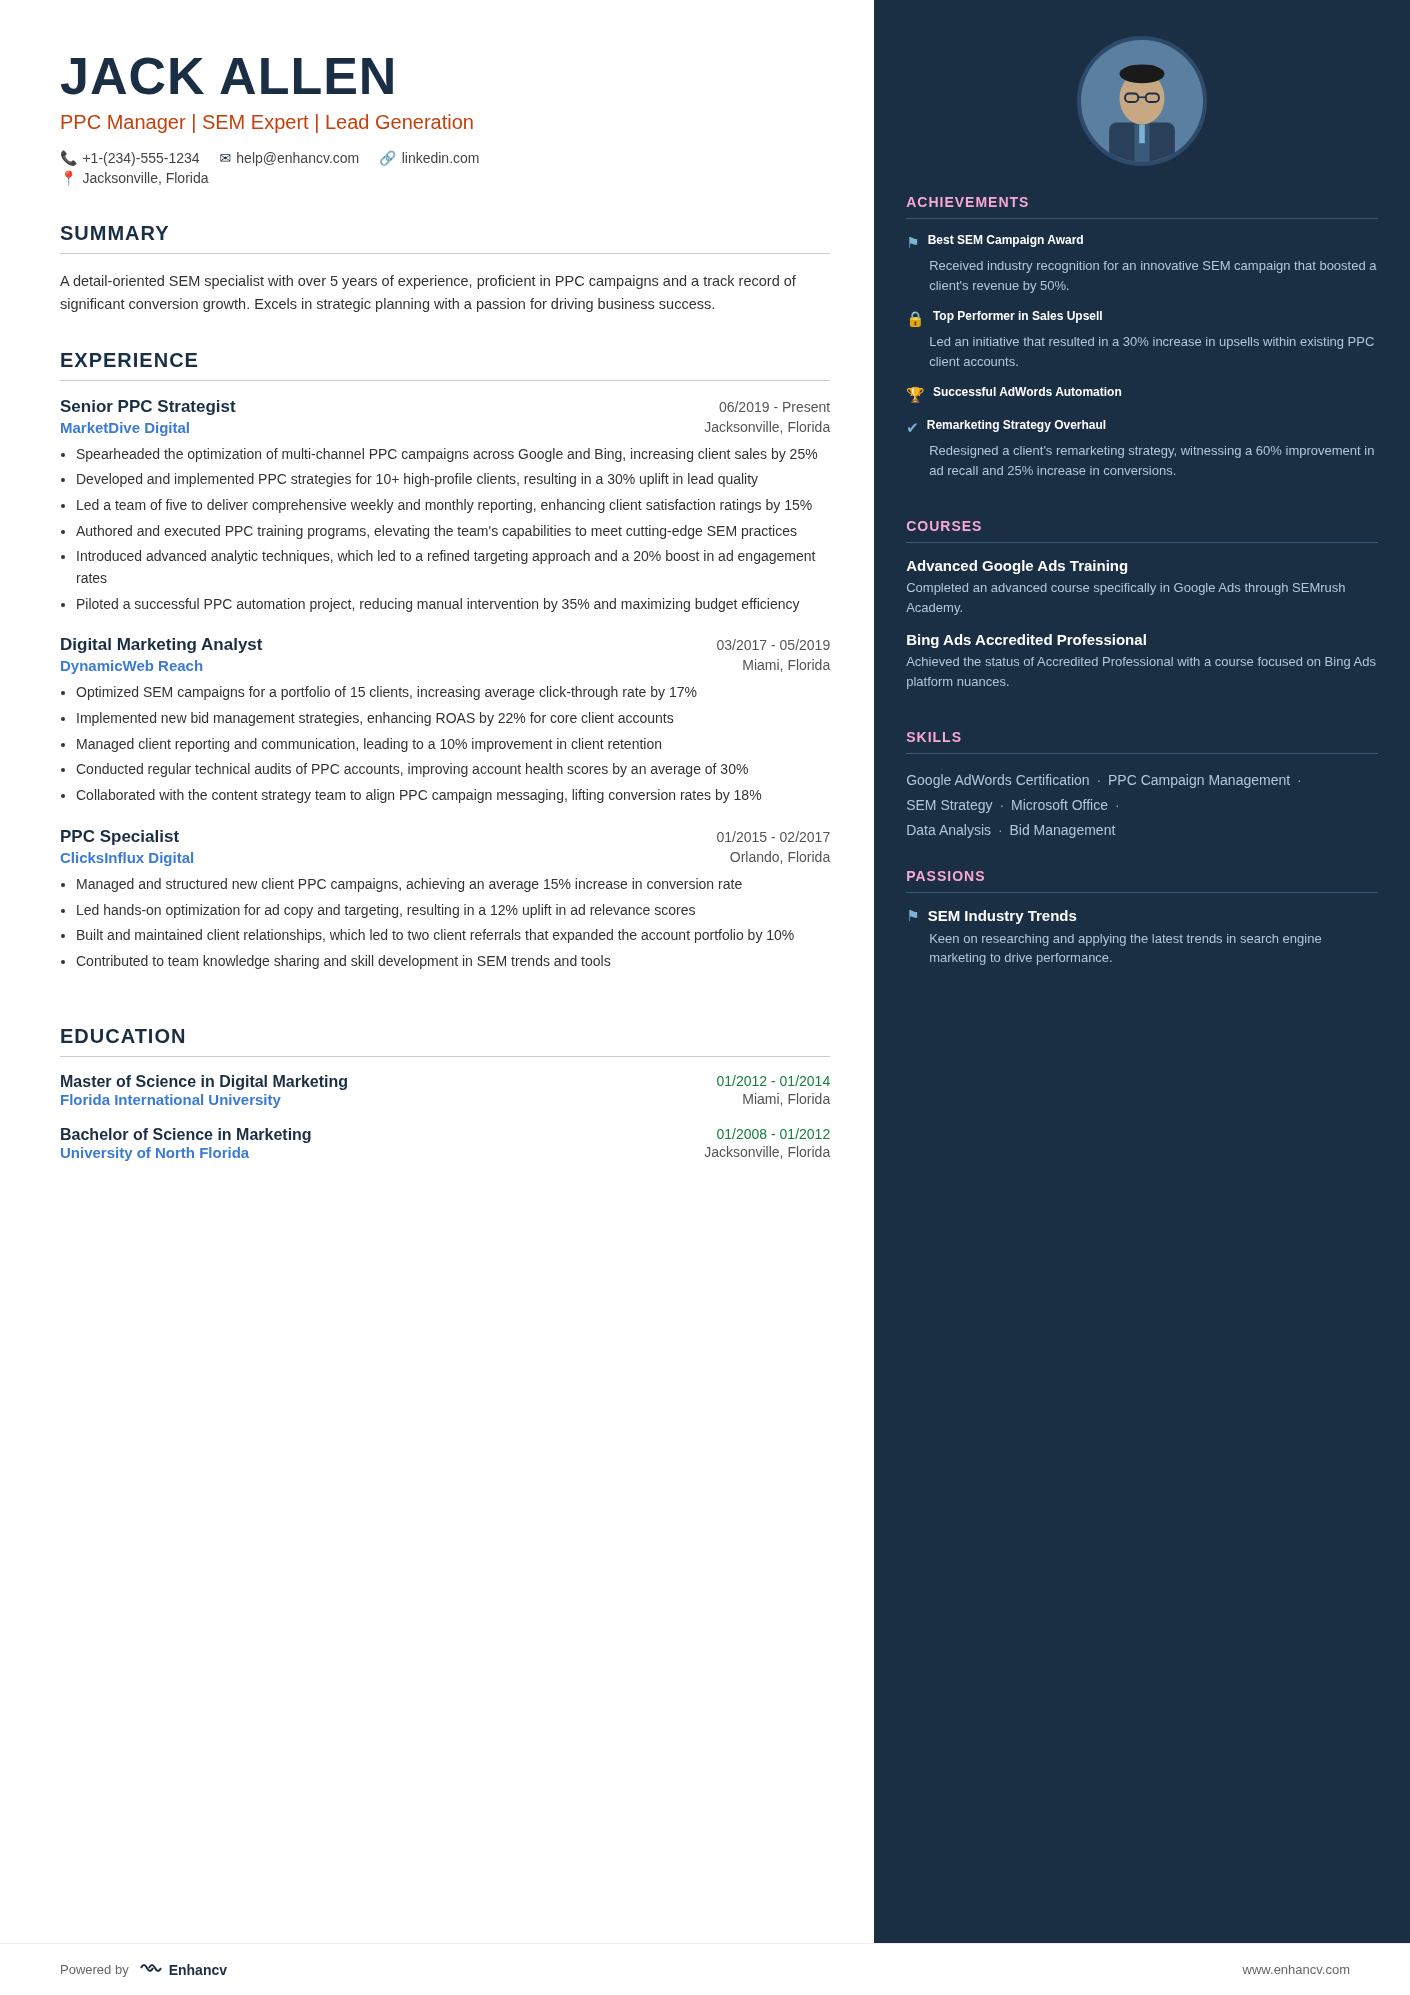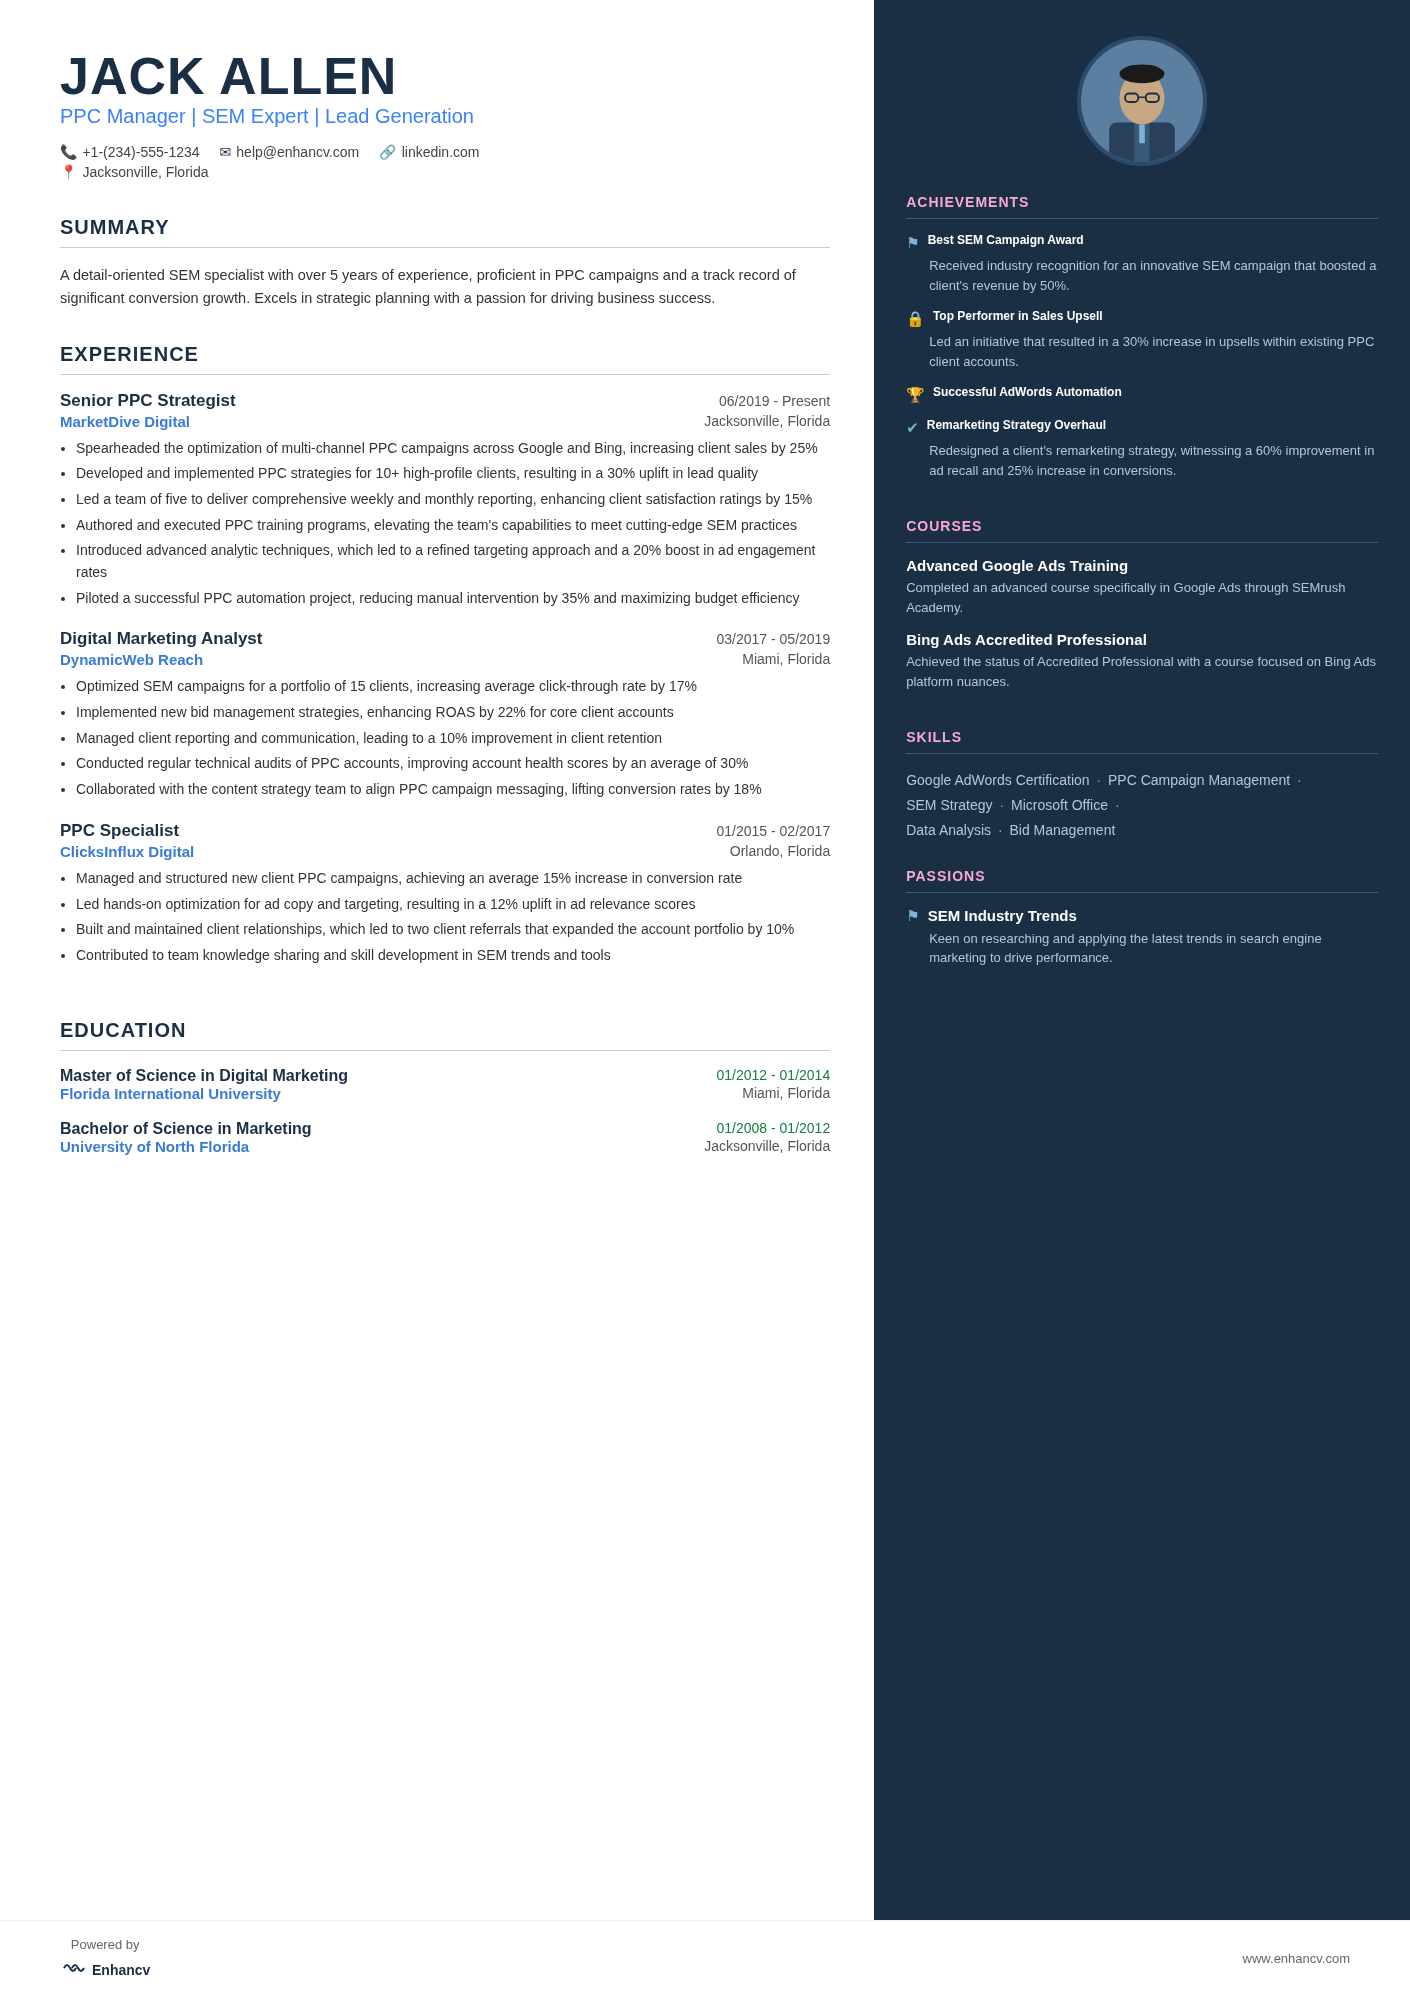--- a/index.html
+++ b/index.html
@@ -36,22 +36,23 @@
     
     .header-name {
       font-size: 52px;
       font-weight: 900;
       color: #1a2e44;
       line-height: 1.1;
       letter-spacing: 1px;
     }
     .header-title {
       font-size: 20px;
-      color: #3b82f6;
+      color: #c2410c;
       font-weight: 400;
+      margin-top: 6px;
       margin-bottom: 16px;
     }
     .contact-row {
       display: flex;
       flex-wrap: wrap;
       gap: 6px 20px;
       font-size: 14px;
       color: #444;
       margin-bottom: 4px;
     }
@@ -279,21 +280,20 @@
       padding: 16px 60px;
       border-top: 1px solid #eee;
       background: #fff;
       font-size: 13px;
       color: #666;
     }
     .footer-brand {
       display: flex;
       align-items: center;
       gap: 8px;
-      flex-direction: column;
     }
     .footer-logo {
       display: flex;
       align-items: center;
       gap: 4px;
       font-weight: 700;
       color: #1a2e44;
       font-size: 14px;
     }
   </style>

